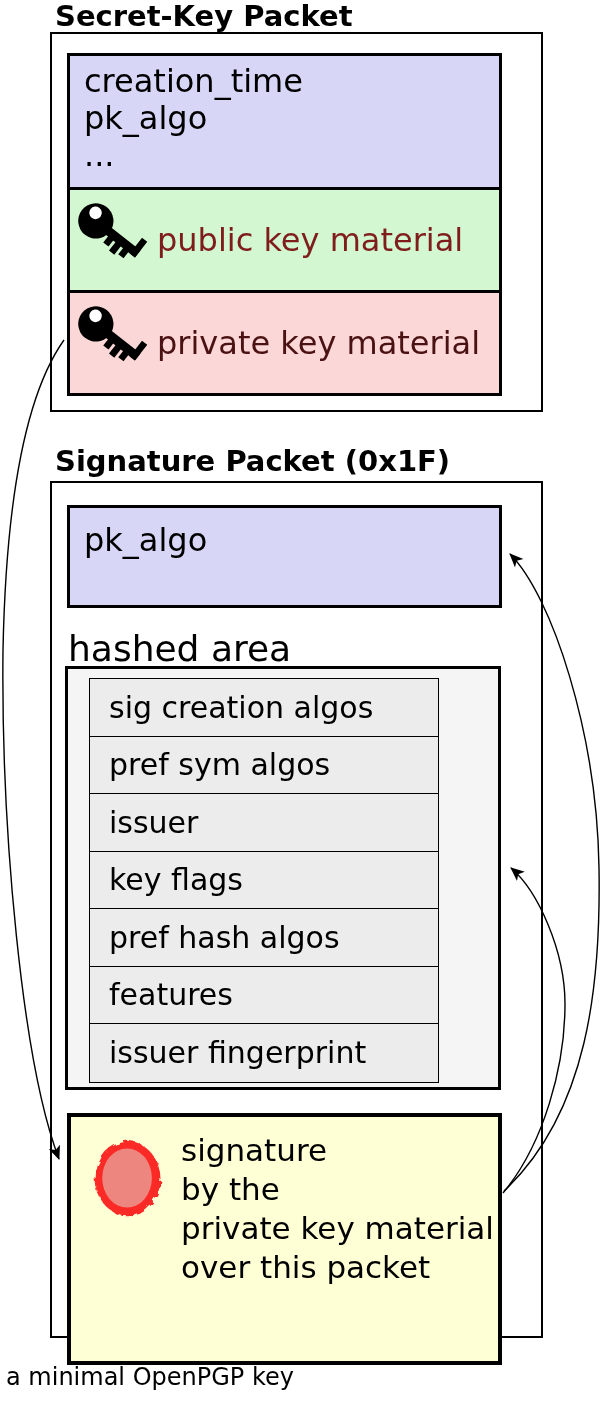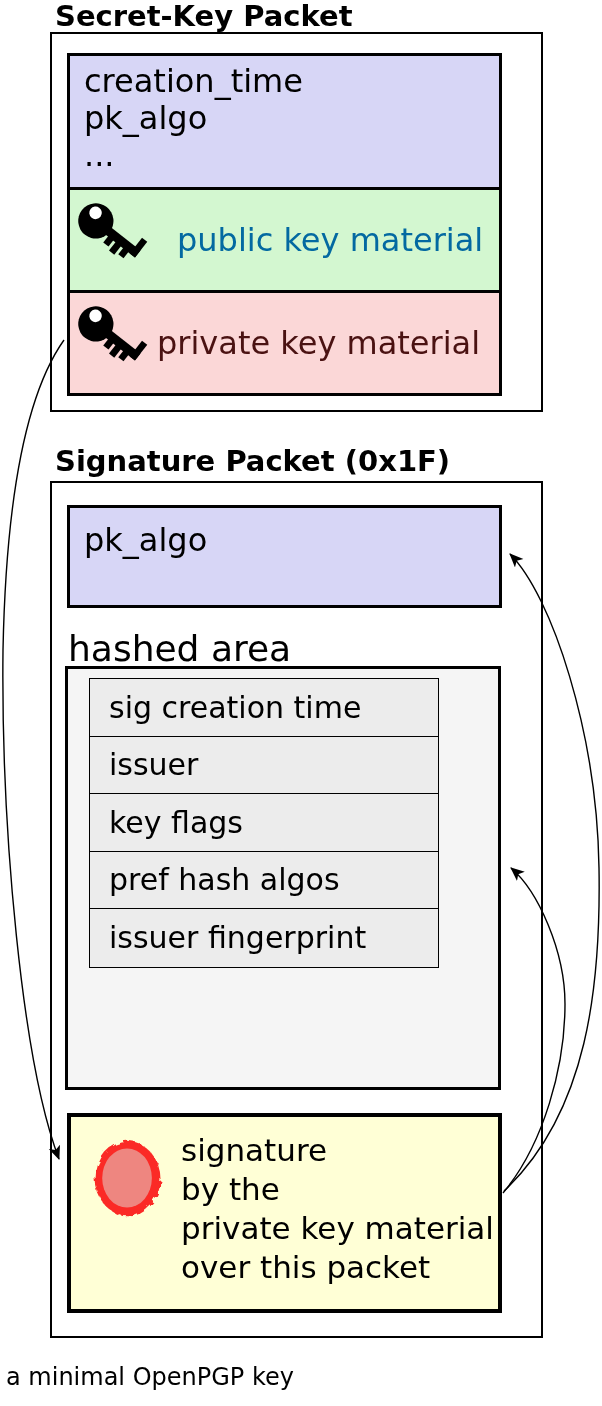--- a/index.html
+++ b/index.html
@@ -6,21 +6,21 @@
   .stage{
     position:relative;width:602px;height:1406px;background:#ffffff;
     font-family:"DejaVu Sans","Liberation Sans",sans-serif;color:#000;overflow:hidden;border-radius:19px;
   }
   .title{position:absolute;font-weight:bold;font-size:29px;line-height:33px;white-space:nowrap;}
   .box{position:absolute;box-sizing:border-box;border:3px solid #000;}
   .outer{border-width:2px;background:#ffffff;}
   .lav{background:#d7d6f6;padding:7px 0 0 14px;font-size:32px;line-height:37px;}
   .lav2{padding-top:12px;line-height:40px;}
   .material{display:flex;align-items:center;font-size:32px;}
-  .green{background:#d3f7d0;color:#0369a1;gap:20px;}
+  .green{background:#d3f7d0;color:#7f1d1d;}
   .pink{background:#fbd7d7;color:#4a1212;}
   .key-svg{width:80px;height:80px;flex:none;margin:0 4px 0 3px;}
   .hashed-label{position:absolute;font-size:36px;line-height:32px;white-space:nowrap;}
   .gray{background:#f5f5f5;}
   .rows{position:absolute;left:21px;top:9px;width:350px;border:1px solid #000;box-sizing:border-box;background:#ececec;}
   .row{height:57.5px;box-sizing:border-box;border-bottom:1px solid #000;display:flex;align-items:center;
        padding-left:19px;font-size:30px;background:#ececec;}
   .row:last-child{border-bottom:none;text-align:right;}
   .yellow{background:#ffffd6;border-width:4px;display:flex;align-items:flex-start;padding:12px 0 0 14px;}
   .seal-svg{width:86px;height:94px;flex:none;margin-top:2px;}
@@ -79,29 +79,31 @@
   <div class="box outer" style="left:50px;top:481px;width:493px;height:857px"></div>
 
   <div class="box lav lav2" style="left:67px;top:505px;width:435px;height:103px">
     <div>pk_algo</div>
   </div>
 
   <div class="hashed-label" style="left:68px;top:633px">hashed area</div>
 
   <div class="box gray" style="left:65px;top:666px;width:436px;height:424px">
     <div class="rows">
-      <div class="row">sig creation time</div>
+      <div class="row">sig creation algos</div>
+      <div class="row">pref sym algos</div>
       <div class="row">issuer</div>
       <div class="row">key flags</div>
       <div class="row">pref hash algos</div>
+      <div class="row">features</div>
       <div class="row">issuer fingerprint</div>
     </div>
   </div>
 
-  <div class="box yellow" style="left:67px;top:1113px;width:435px;height:200px">
+  <div class="box yellow" style="left:67px;top:1113px;width:435px;height:252px">
     <svg class="seal-svg" viewBox="0 0 90 96" aria-hidden="true">
       <defs>
         <filter id="sealRough" x="-25%" y="-25%" width="150%" height="150%">
           <feTurbulence type="fractalNoise" baseFrequency="0.13" numOctaves="2" seed="7" result="n"></feTurbulence>
           <feDisplacementMap in="SourceGraphic" in2="n" scale="8"></feDisplacementMap>
         </filter>
       </defs>
       <ellipse cx="45" cy="49" rx="34" ry="39" fill="#fb2c26" filter="url(#sealRough)"></ellipse>
       <ellipse cx="44" cy="48" rx="26" ry="31" fill="#ee8680"></ellipse>
     </svg>

